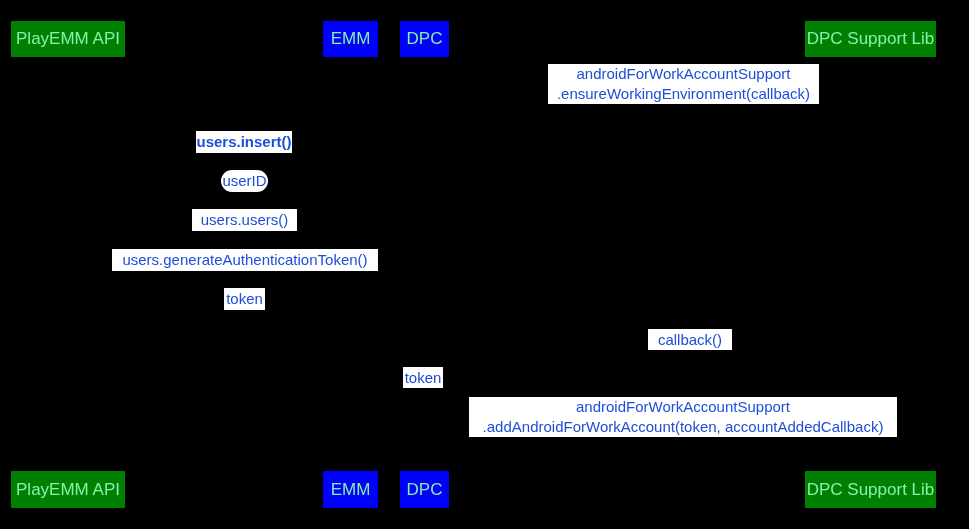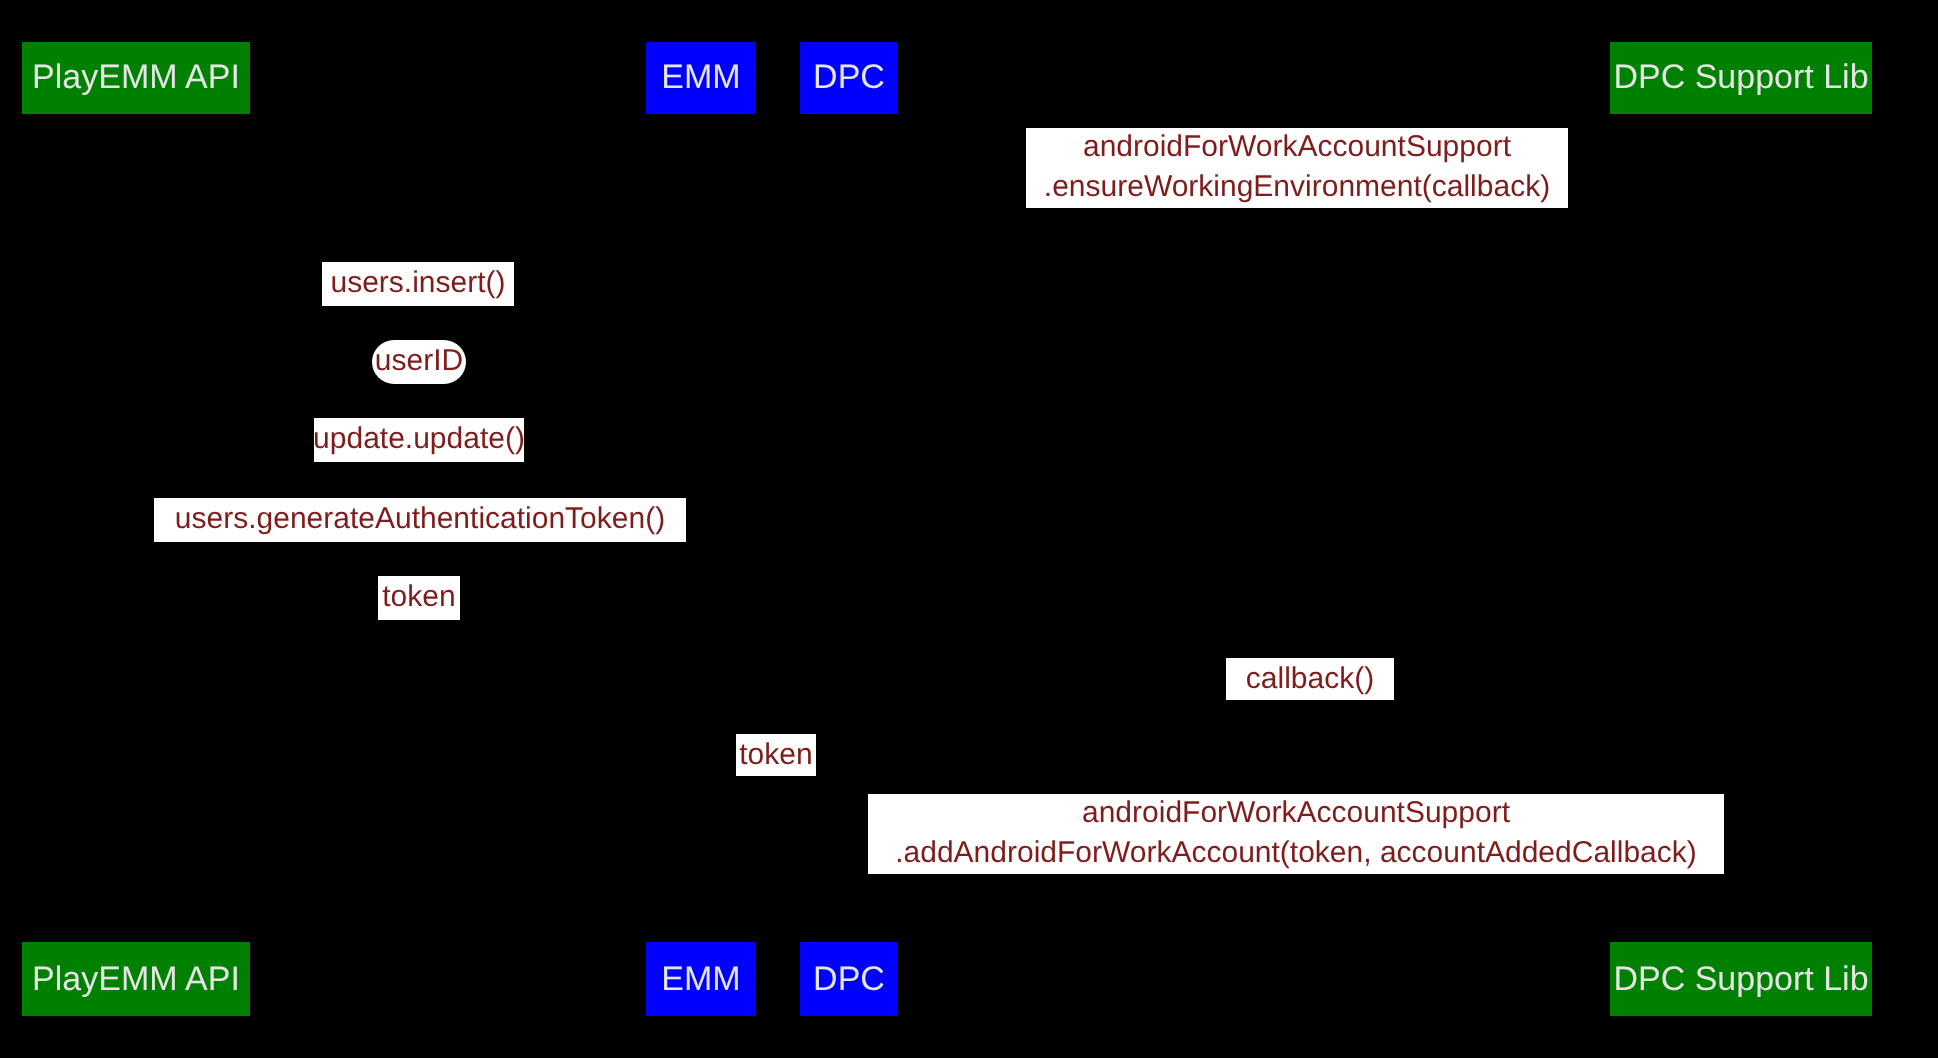--- a/index.html
+++ b/index.html
@@ -13,54 +13,55 @@
     height: 529px;
     background: #000000;
     overflow: hidden;
     font-family: "Liberation Sans", sans-serif;
   }
   .actor {
     position: absolute;
     display: flex;
     align-items: center;
     justify-content: center;
-    color: #e5e5e5;
+    color: #86efac;
     font-size: 17px;
     white-space: nowrap;
   }
   .actor.green { background: #008000; }
   .actor.blue  { background: #0000ff; }
   .msg {
     position: absolute;
     background: #ffffff;
-    color: #7f1d1d;
+    color: #1d4ed8;
     font-size: 15px;
     line-height: 20px;
     display: flex;
     align-items: center;
     justify-content: center;
     text-align: center;
     white-space: pre-line;
+    margin-left: 35px;
   }
 </style>
 </head>
 <body>
 
 <div class="diagram">
 
   <div class="actor green" style="left:11px;  top:21px; width:114px; height:36px;">PlayEMM API</div>
   <div class="actor blue" style="left:323px; top:21px; width:55px;  height:36px;">EMM</div>
   <div class="actor blue" style="left:400px; top:21px; width:49px;  height:36px;">DPC</div>
   <div class="actor green" style="left:805px; top:21px; width:131px; height:36px;">DPC Support Lib</div>
 
   <div class="msg" style="left:513px; top:64px;  width:271px; height:40px;">androidForWorkAccountSupport
 .ensureWorkingEnvironment(callback)</div>
-  <div class="msg" style="left:161px; top:131px; width:96px;  height:22px;">users.insert()</div>
+  <div class="msg" style="left:161px; top:131px; width:96px;  height:22px;font-weight:bold;">users.insert()</div>
   <div class="msg" style="left:186px; top:170px; width:47px;  height:22px;border-radius:11px;">userID</div>
-  <div class="msg" style="left:157px; top:209px; width:105px; height:22px;">update.update()</div>
+  <div class="msg" style="left:157px; top:209px; width:105px; height:22px;">users.users()</div>
   <div class="msg" style="left:77px;  top:249px; width:266px; height:22px;">users.generateAuthenticationToken()</div>
   <div class="msg" style="left:189px; top:288px; width:41px;  height:22px;">token</div>
   <div class="msg" style="left:613px; top:329px; width:84px;  height:21px;">callback()</div>
   <div class="msg" style="left:368px; top:367px; width:40px;  height:21px;">token</div>
   <div class="msg" style="left:434px; top:397px; width:428px; height:40px;">androidForWorkAccountSupport
 .addAndroidForWorkAccount(token, accountAddedCallback)</div>
 
   <div class="actor green" style="left:11px;  top:471px; width:114px; height:37px;">PlayEMM API</div>
   <div class="actor blue" style="left:323px; top:471px; width:55px;  height:37px;">EMM</div>
   <div class="actor blue" style="left:400px; top:471px; width:49px;  height:37px;">DPC</div>

